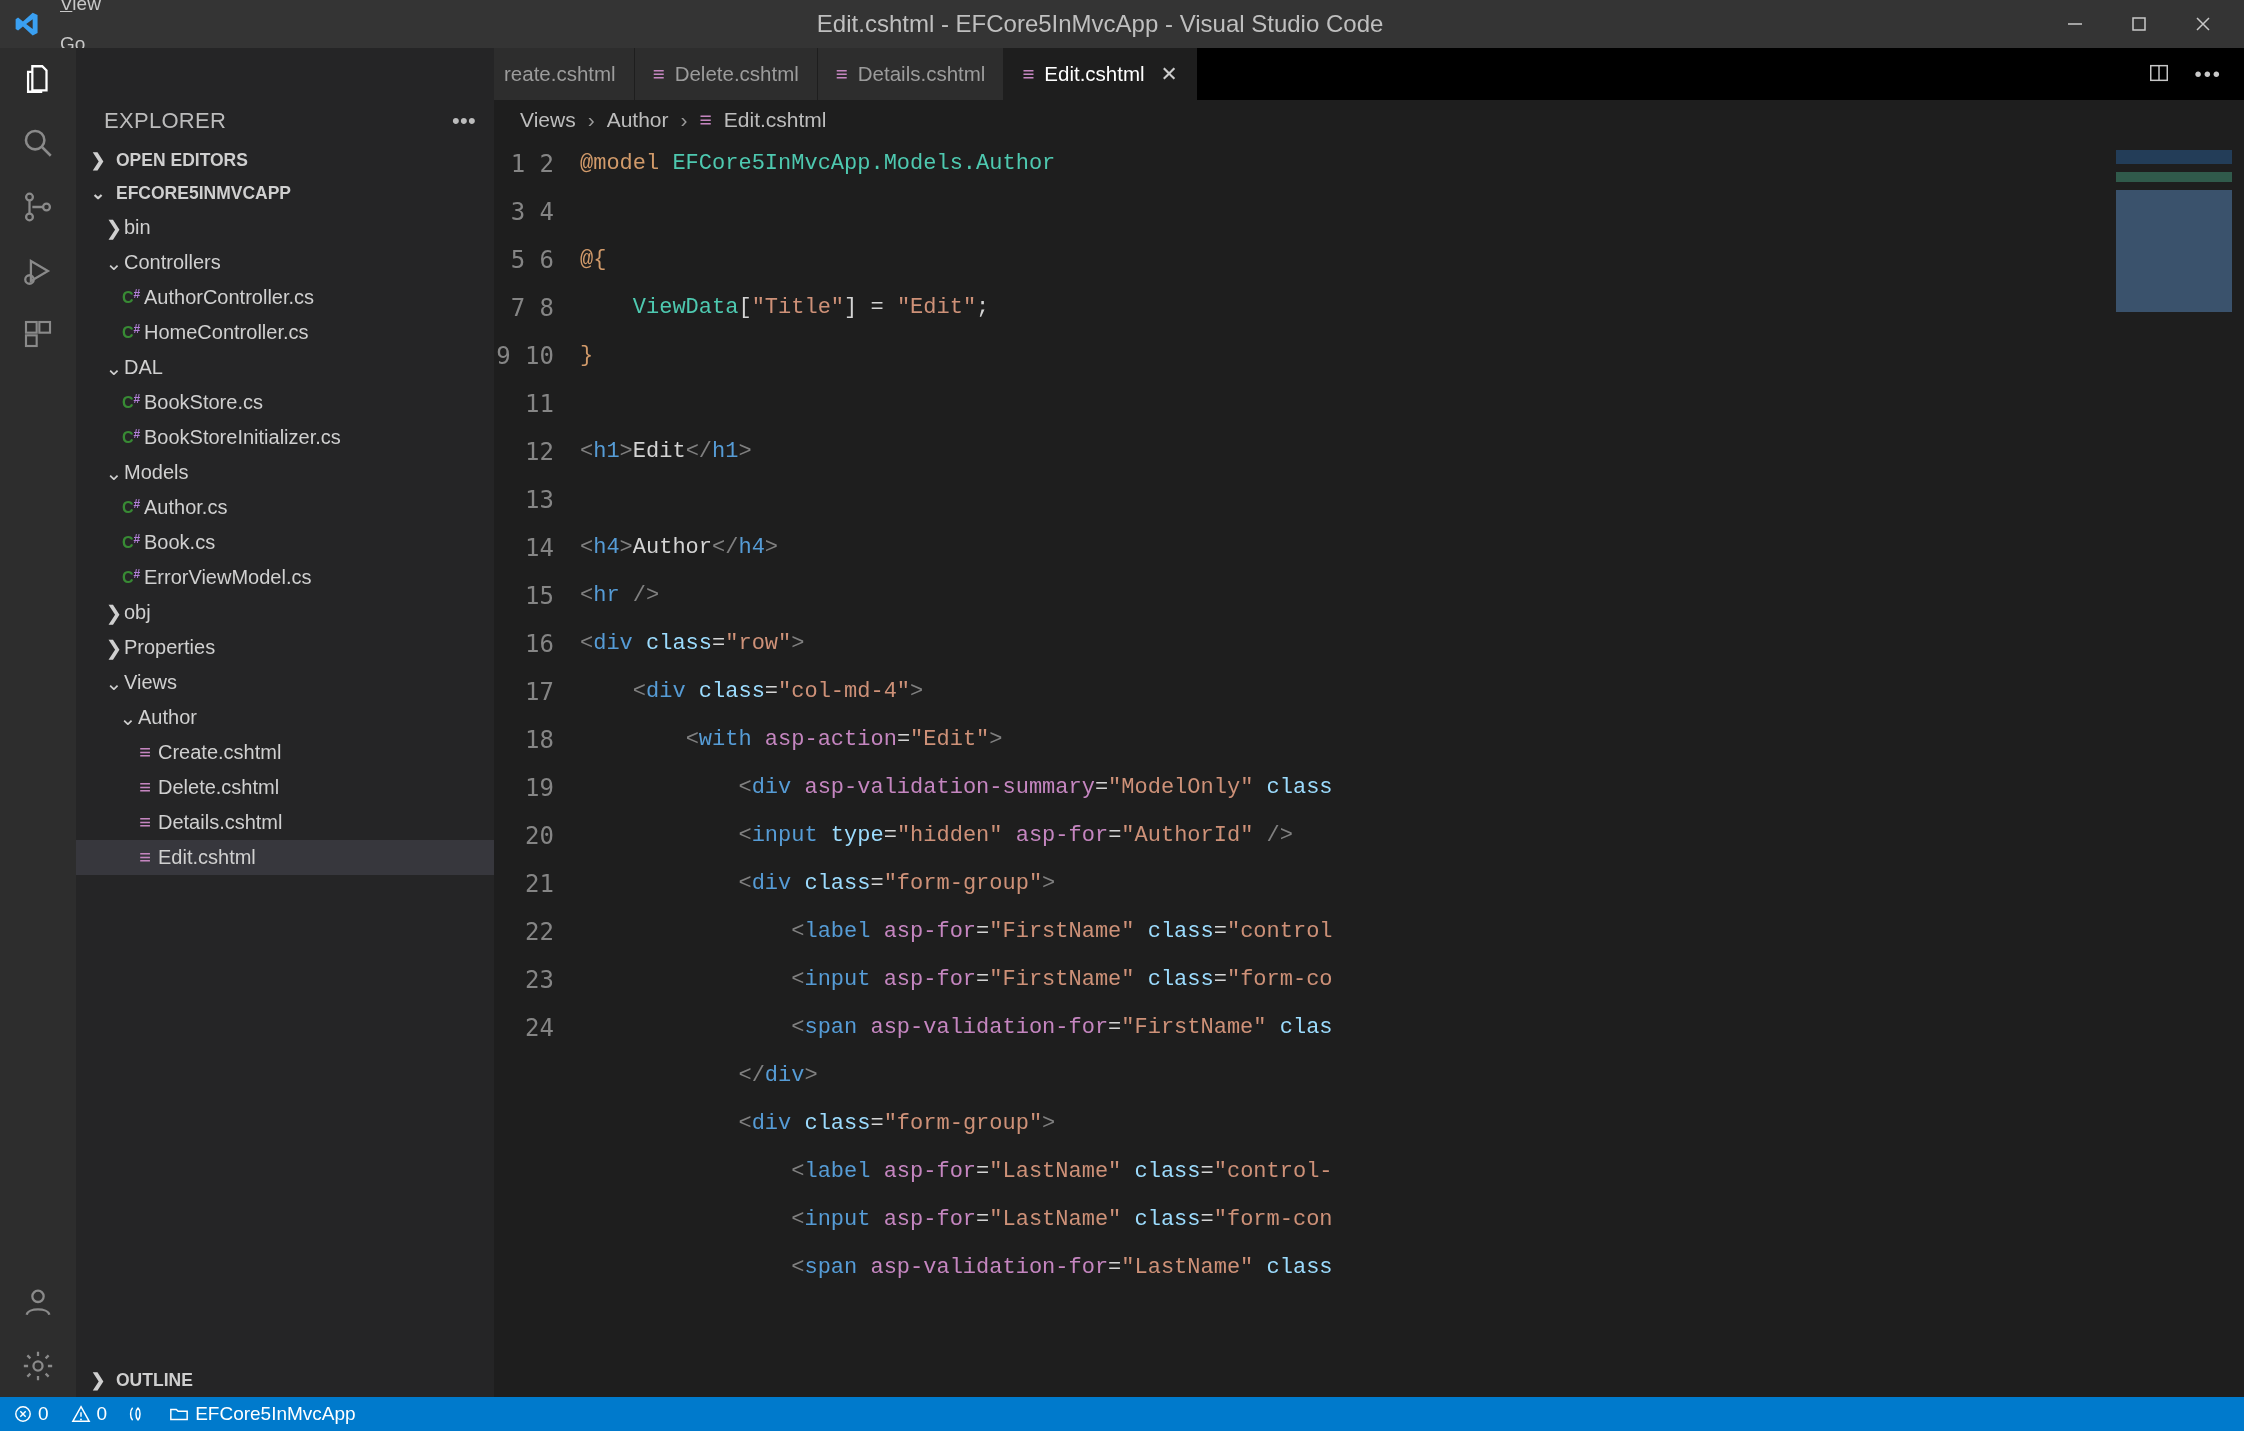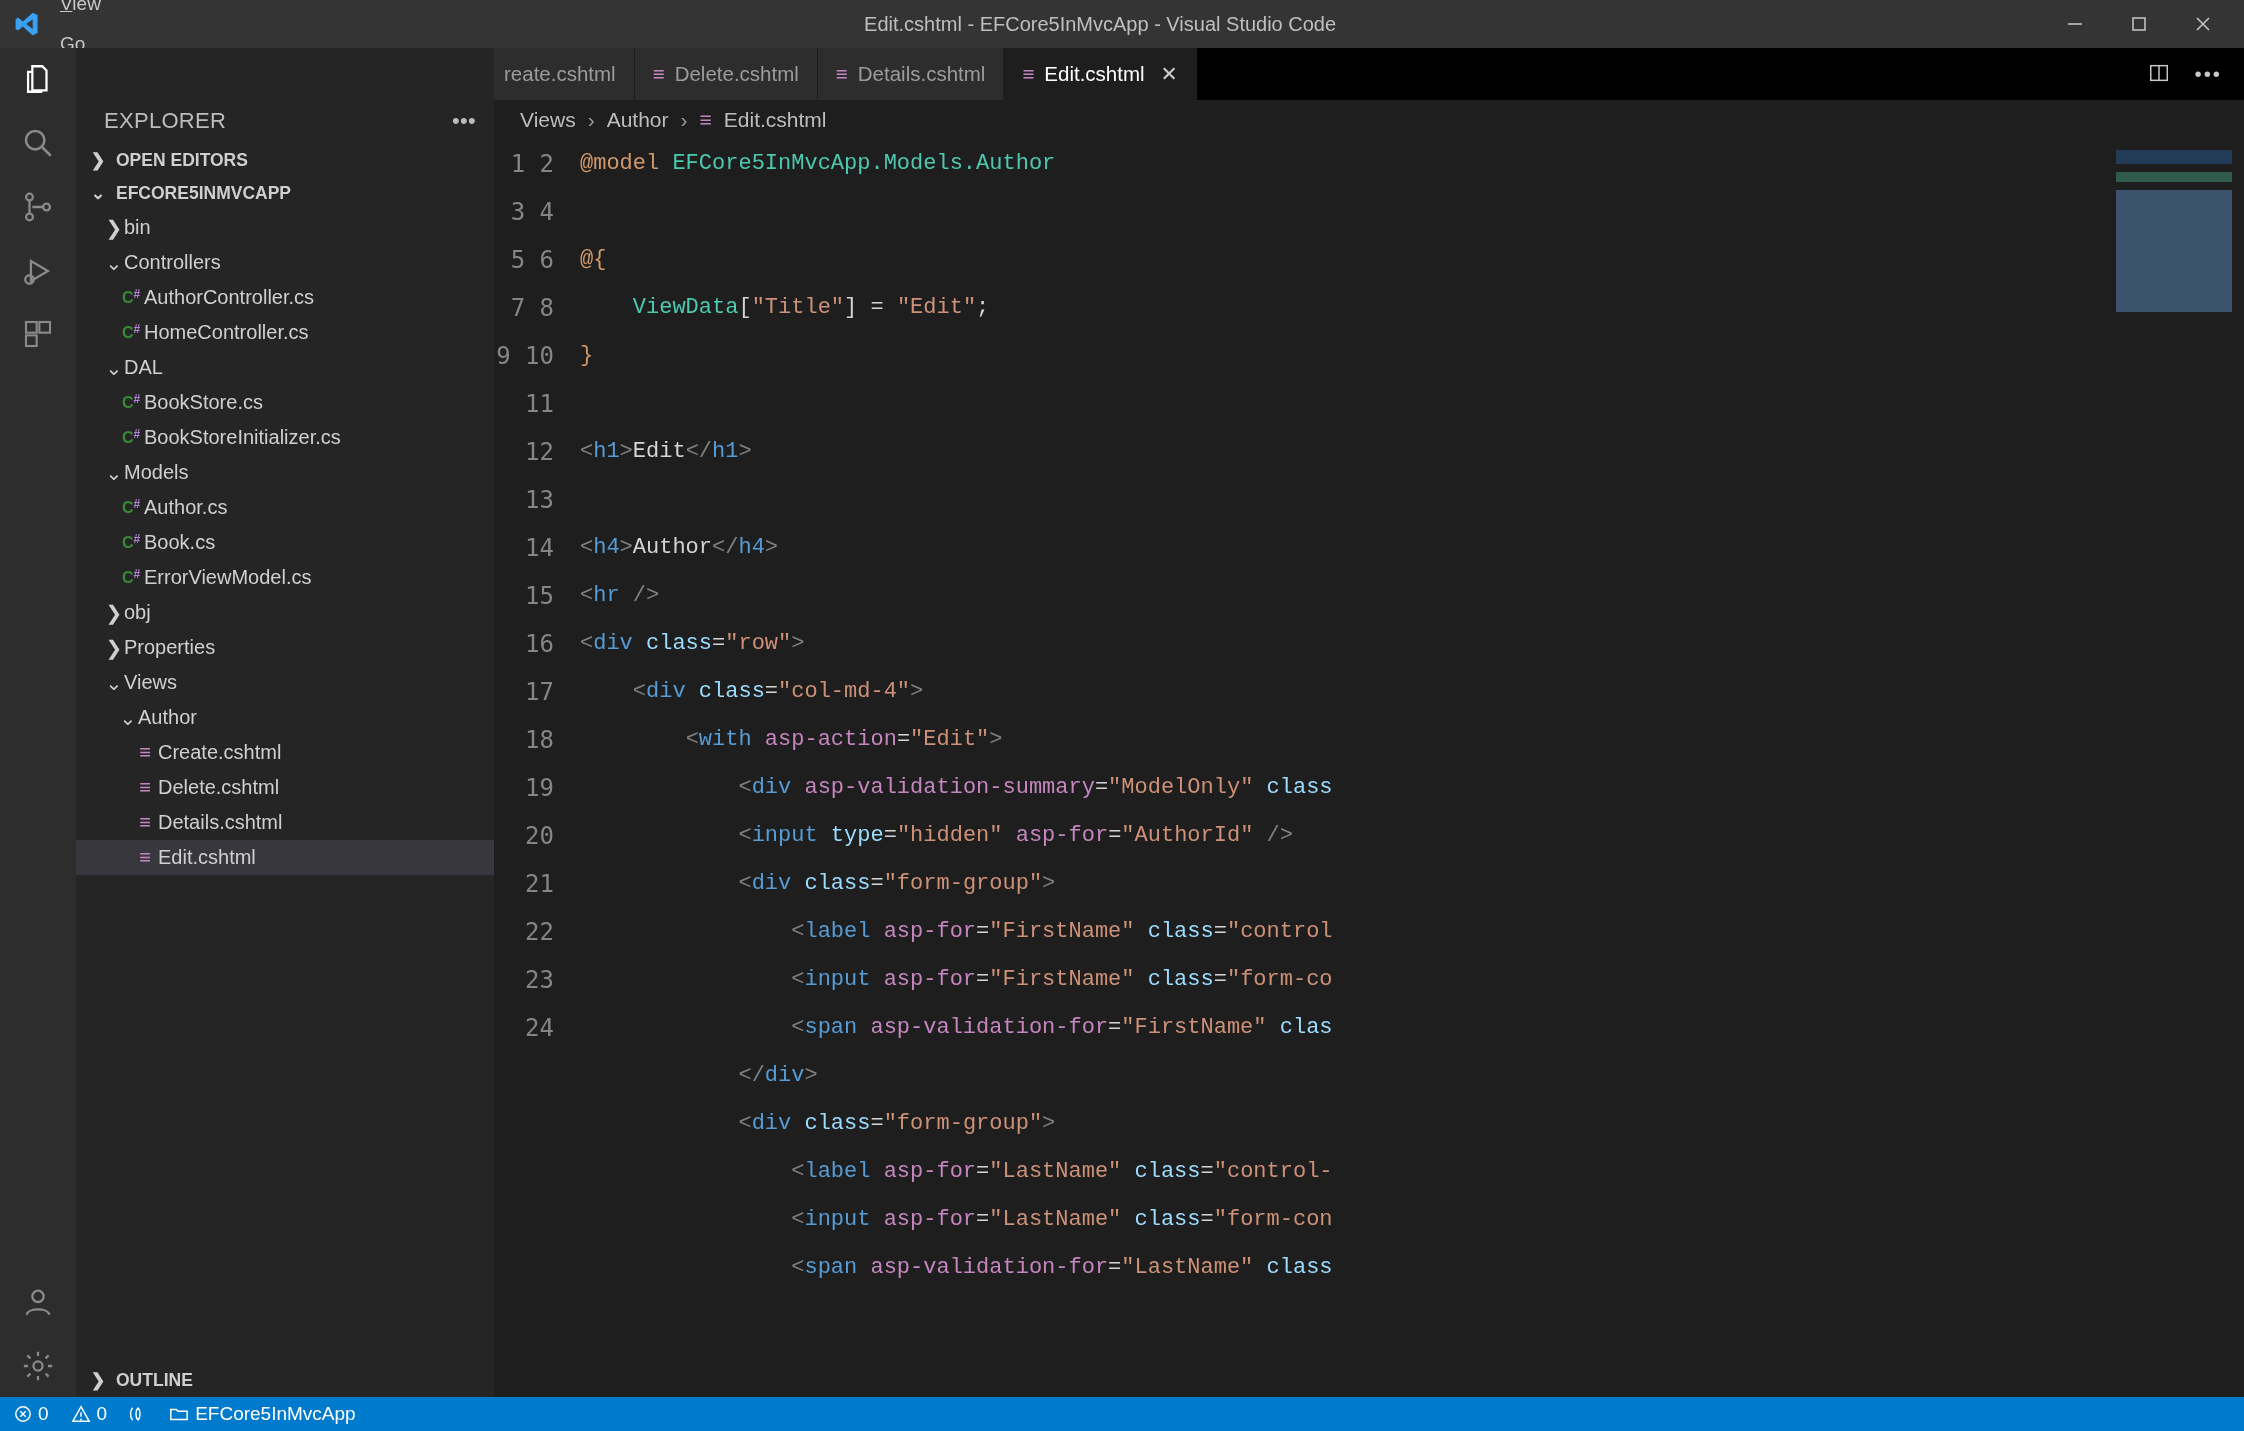--- a/index.html
+++ b/index.html
@@ -7,21 +7,21 @@
     -webkit-font-smoothing:antialiased;}
   *{box-sizing:border-box;}
   .root{display:flex;flex-direction:column;width:2244px;height:1431px;}
   
   .titlebar{display:flex;align-items:center;height:48px;background:#343434;
     padding:0 8px;flex-shrink:0;font-size:19px;}
   .titlebar .logo{width:38px;display:flex;align-items:center;justify-content:center;}
   .menu{display:flex;gap:18px;padding-left:14px;flex-direction:column;}
   .menu span{color:#c8c8c8;cursor:pointer;}
   .menu .ul{text-decoration:underline;}
-  .titlebar .title{flex:1;text-align:center;color:#bfbfbf;font-size:20px;}
+  .titlebar .title{flex:1;text-align:center;color:#bfbfbf;font-size:24px;}
   .winctrl{display:flex;gap:38px;padding-right:20px;color:#c8c8c8;}
   .winctrl .wbtn{width:26px;display:flex;align-items:center;justify-content:center;cursor:pointer;}
   
   .body{flex:1;display:flex;min-height:0;}
   .activitybar{width:76px;background:#2d2d2d;display:flex;flex-direction:column;
     justify-content:space-between;align-items:center;padding:14px 0;}
   .ab-top,.ab-bottom{display:flex;flex-direction:column;gap:30px;align-items:center;}
   .ab-icon{color:#8a8a8a;cursor:pointer;}
   .ab-icon.active{color:#ffffff;position:relative;}
   .ab-icon.active::before{content:"";position:absolute;left:-24px;top:-8px;bottom:-8px;

